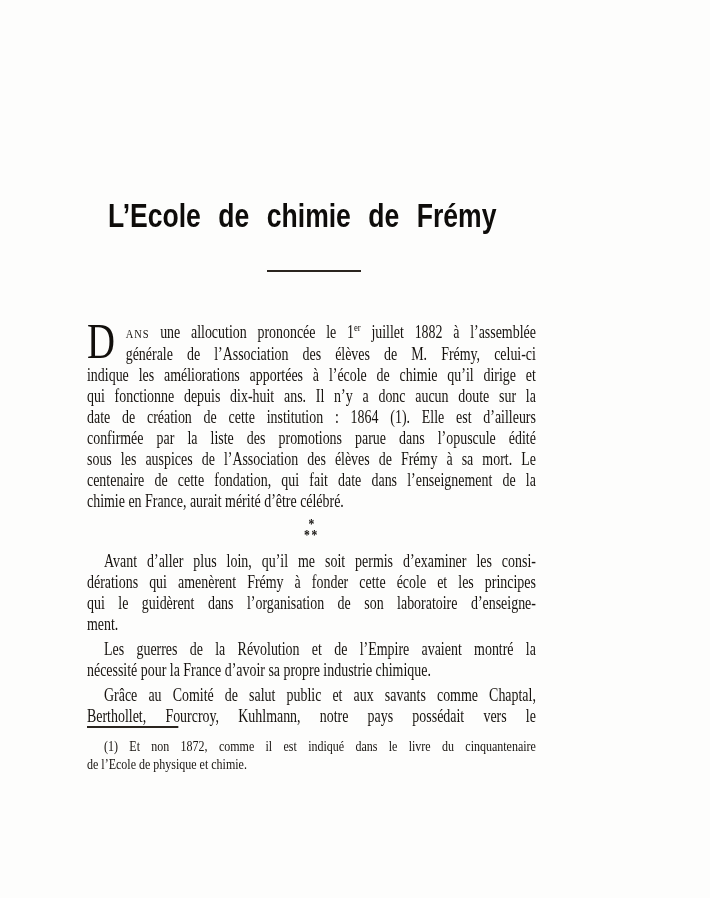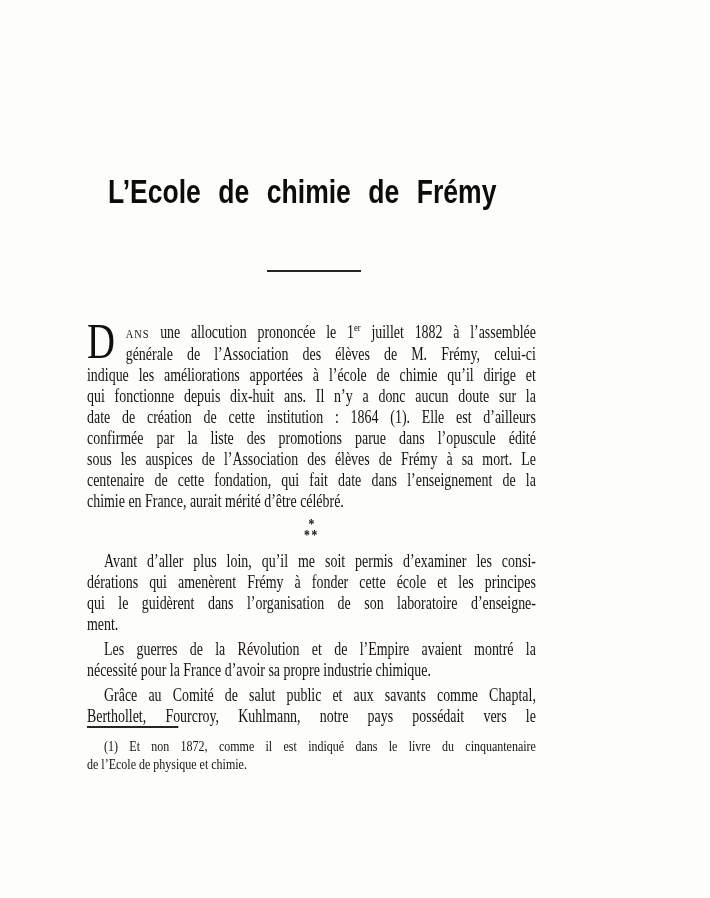--- a/index.html
+++ b/index.html
@@ -9,21 +9,21 @@
     height: 898px;
     margin: 0 auto;
     background: #fdfdfc;
     color: #17130f;
     font-family: "Liberation Serif", "DejaVu Serif", serif;
     overflow: hidden;
     box-shadow: 0 0 4px rgba(0,0,0,0.15);
   }
 
   
-  .title-block { position: absolute; top: 173px; left: 108px; white-space: nowrap; }
+  .title-block { position: absolute; top: 197px; left: 108px; white-space: nowrap; }
   .title-text {
     display: inline-block;
     font-family: "Liberation Sans", "DejaVu Sans", sans-serif;
     font-weight: 700;
     font-size: 34px;
     line-height: 1.1;
     letter-spacing: 0px;
     word-spacing: 13px;
     color: #0e0c0a;
     transform: scaleX(0.78);

